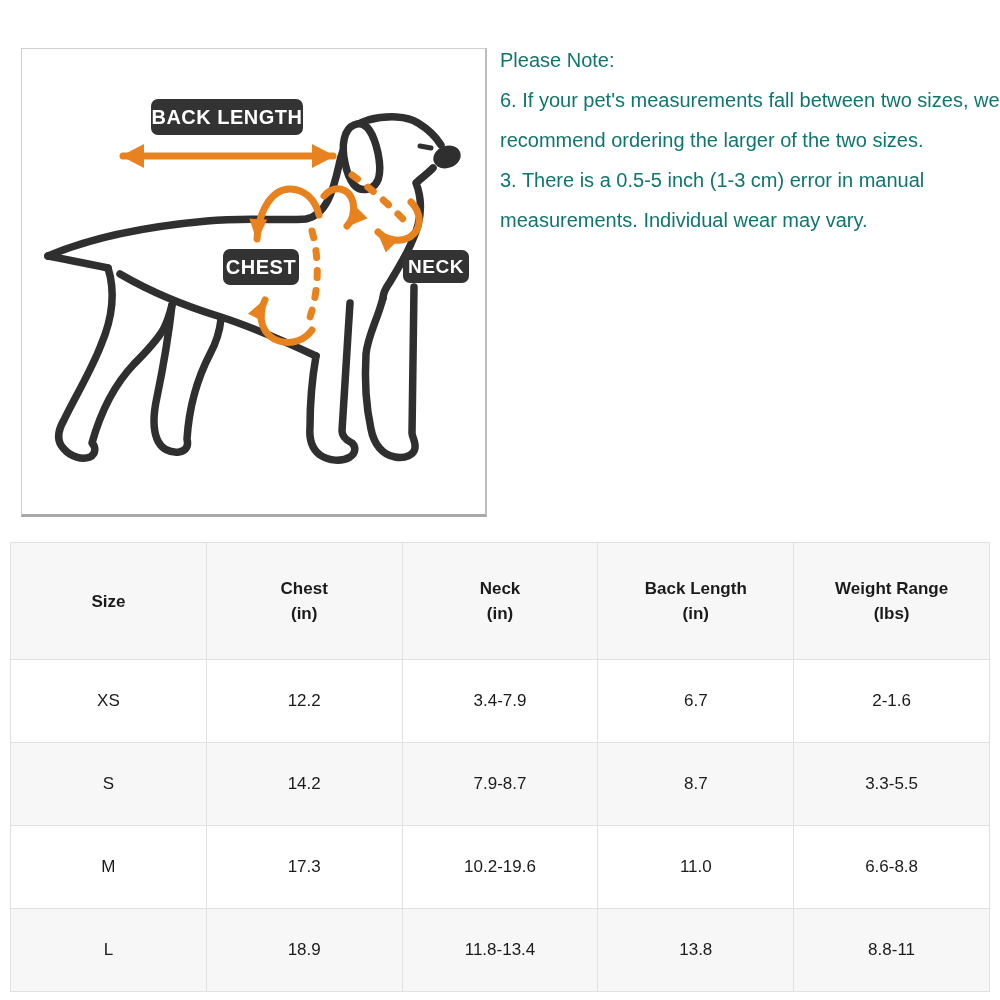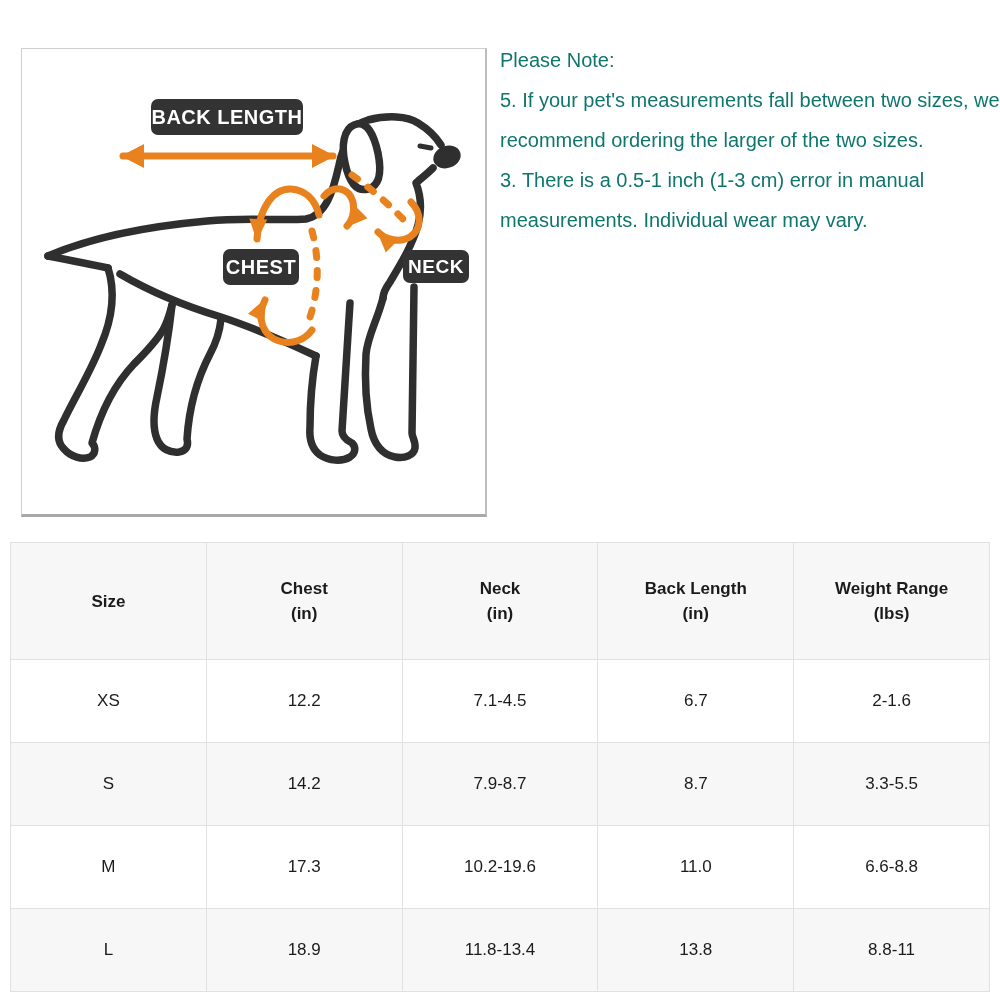--- a/index.html
+++ b/index.html
@@ -101,22 +101,22 @@
     </g>
   </svg>
 
   <div class="tag tag-backlength">BACK LENGTH</div>
   <div class="tag tag-chest">CHEST</div>
   <div class="tag tag-neck">NECK</div>
 </div>
 
 <div class="note">
   <p>Please Note:</p>
-  <p>5. If your pet's measurements fall between two sizes, we recommend ordering the larger of the two sizes.</p>
-  <p>3. There is a 0.5-1 inch (1-3 cm) error in manual measurements. Individual wear may vary.</p>
+  <p>6. If your pet's measurements fall between two sizes, we recommend ordering the larger of the two sizes.</p>
+  <p>3. There is a 0.5-5 inch (1-3 cm) error in manual measurements. Individual wear may vary.</p>
 </div>
 
 <table class="size">
   <thead>
     <tr>
       <th>
         <div>Size</div>
         <div></div>
       </th>
       <th>
@@ -134,21 +134,21 @@
       <th>
         <div>Weight Range</div>
         <div>(lbs)</div>
       </th>
     </tr>
   </thead>
   <tbody>
     <tr>
       <td>XS</td>
       <td>12.2</td>
-      <td>7.1-4.5</td>
+      <td>3.4-7.9</td>
       <td>6.7</td>
       <td>2-1.6</td>
     </tr>
     <tr class="alt">
       <td>S</td>
       <td>14.2</td>
       <td>7.9-8.7</td>
       <td>8.7</td>
       <td>3.3-5.5</td>
     </tr>

